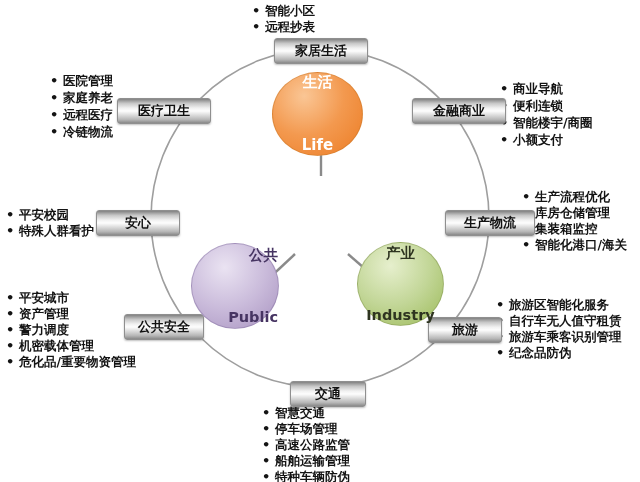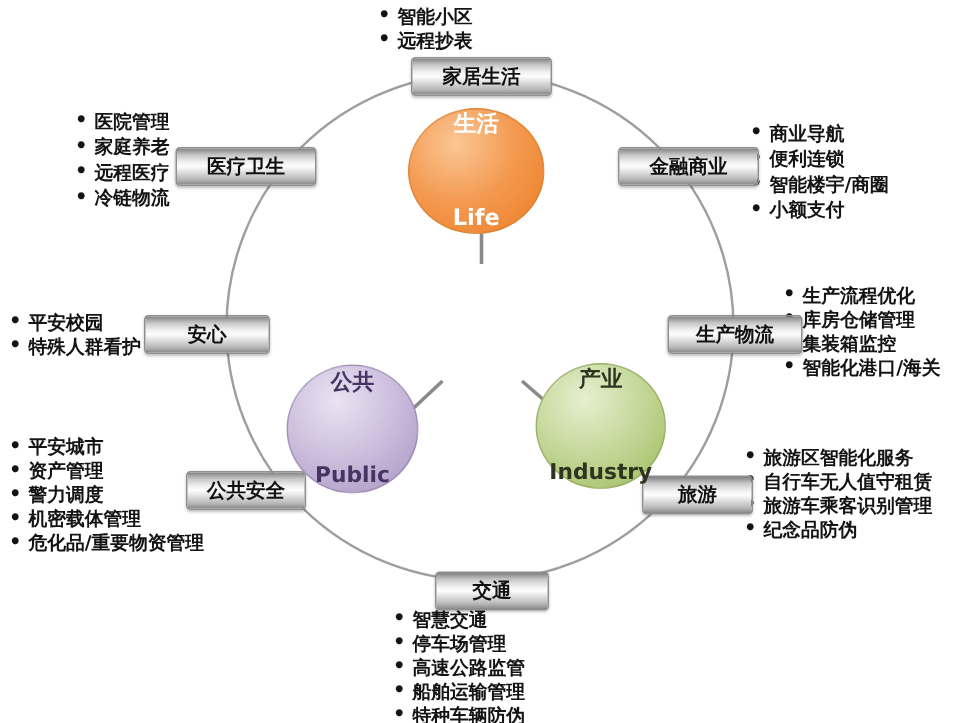--- a/index.html
+++ b/index.html
@@ -34,21 +34,21 @@
     border:1px solid rgba(200,120,40,0.45);
     color:#ffffff; font-size:15px; }
   #c-mot { left:276px; top:174px; width:92px; height:90px;
     background:radial-gradient(circle at 35% 28%, #f0f6fb 0%, #c9dbec 50%, #97b8d6 100%);
     border:1px solid rgba(120,145,170,0.55);
     color:#2e3134; font-size:13.5px; }
   #c-mot .l2 { font-size:16px; }
   #c-public { left:191px; top:243px; width:86px; height:84px;
     background:radial-gradient(circle at 38% 28%, #eae3f2 0%, #c9bada 52%, #a893c0 100%);
     border:1px solid rgba(130,110,160,0.45);
-    color:#463462; font-size:14.5px; }
+    color:#463462; font-size:14.5px;align-items:flex-end; }
   #c-industry { left:357px; top:242px; width:85px; height:82px;
     background:radial-gradient(circle at 38% 28%, #e6efcd 0%, #c2d697 50%, #9cba59 100%);
     border:1px solid rgba(130,150,80,0.5);
     color:#2e3420; font-size:14.5px; }
 
   
   .blist { position:absolute; z-index:2; margin:0; padding:0; list-style:none;
     font-size:12.5px; font-weight:600; color:#141414; }
   .blist li { line-height:16px; white-space:nowrap; display:flex; align-items:center; }
   .blist li .dot-icon { width:13px; flex:0 0 13px; text-align:left; font-size:13px; }

